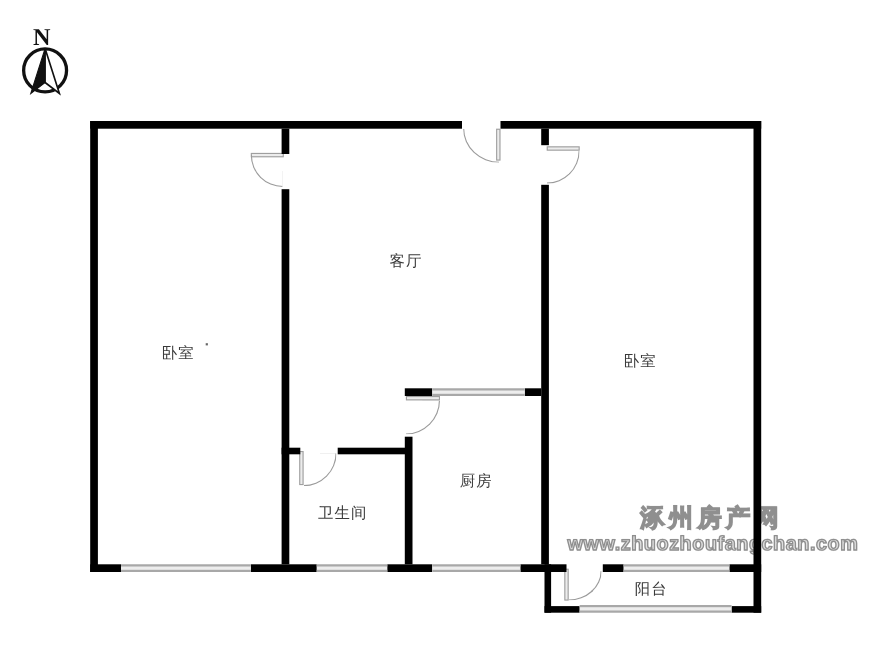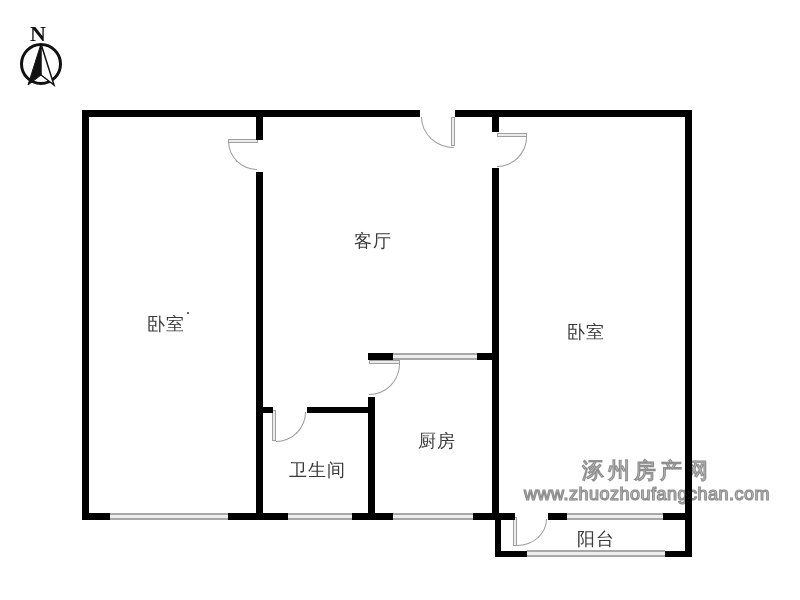--- a/index.html
+++ b/index.html
@@ -15,29 +15,29 @@
   }
   html,body{margin:0;padding:0;background:var(--background);}
   .canvas{position:relative;width:800px;height:600px;background:var(--background);overflow:hidden;
           font-family:"Liberation Sans", sans-serif;}
   .w{position:absolute;background:var(--wall);z-index:3;}
   .win{position:absolute;box-sizing:border-box;background:var(--window-fill);
        border-top:2px solid var(--window-edge);border-bottom:2px solid var(--window-edge);z-index:3;}
   .door-panel{position:absolute;box-sizing:border-box;background:var(--door-panel-fill);
        border:1px solid var(--door-panel-edge);z-index:2;}
   .door-arc{position:absolute;box-sizing:border-box;background:transparent;border:0 solid var(--door-arc);z-index:2;}
-  .room-label{position:absolute;font-size:18px;color:var(--label-text);letter-spacing:1px;z-index:2;white-space:nowrap;}
+  .room-label{position:absolute;font-size:14px;color:var(--label-text);letter-spacing:1px;z-index:2;white-space:nowrap;}
   .dot{position:absolute;width:2px;height:2px;background:#666;z-index:2;}
   .compass-n{position:absolute;left:30px;top:21px;font-family:"Liberation Serif", serif;
        font-weight:bold;font-size:22px;color:#111;z-index:4;}
   .compass-circle{position:absolute;left:20px;top:43px;width:42px;height:42px;border:3px solid #111;
        border-radius:50%;box-sizing:border-box;z-index:4;}
   .compass-arrow{position:absolute;left:25px;top:43px;z-index:5;}
   .watermark{position:absolute;left:516px;top:458px;width:262px;text-align:center;z-index:1;
-       font-weight:normal;color:#dedede;-webkit-text-stroke:1.2px var(--watermark);
+       font-weight:bold;color:#dedede;-webkit-text-stroke:1.2px var(--watermark);
        text-shadow:0 0 1px var(--watermark);}
   .watermark .site{font-size:22px;letter-spacing:4px;line-height:26px;}
   .watermark .url{font-size:18px;letter-spacing:0.5px;line-height:20px;}
 </style>
 </head>
 <body>
 
 <div class="canvas">
 
   <div class="compass-n">N</div>

